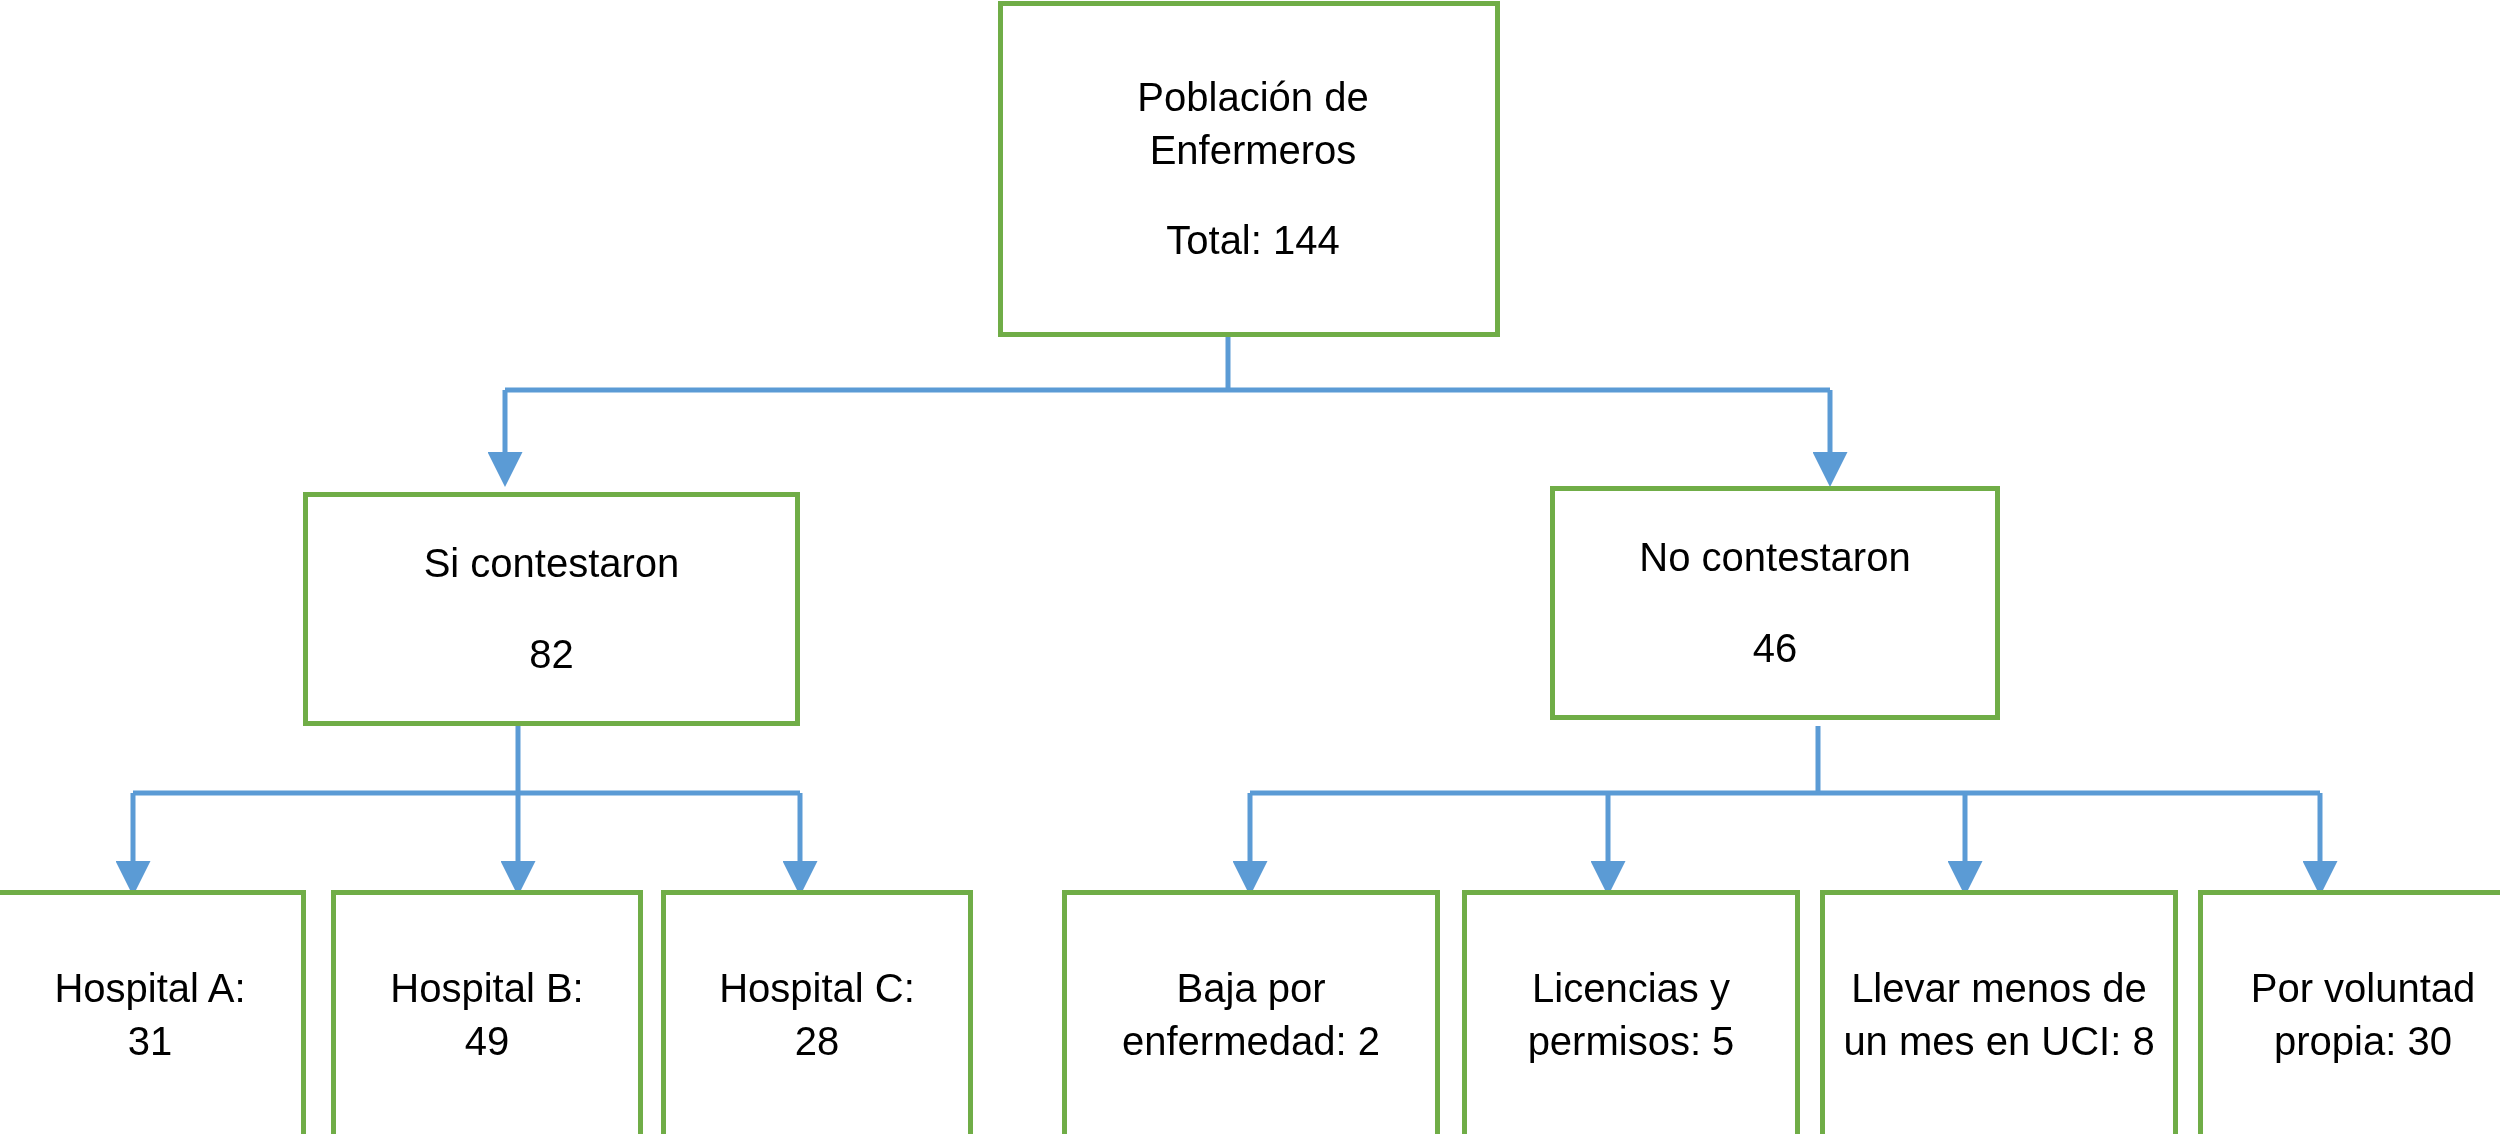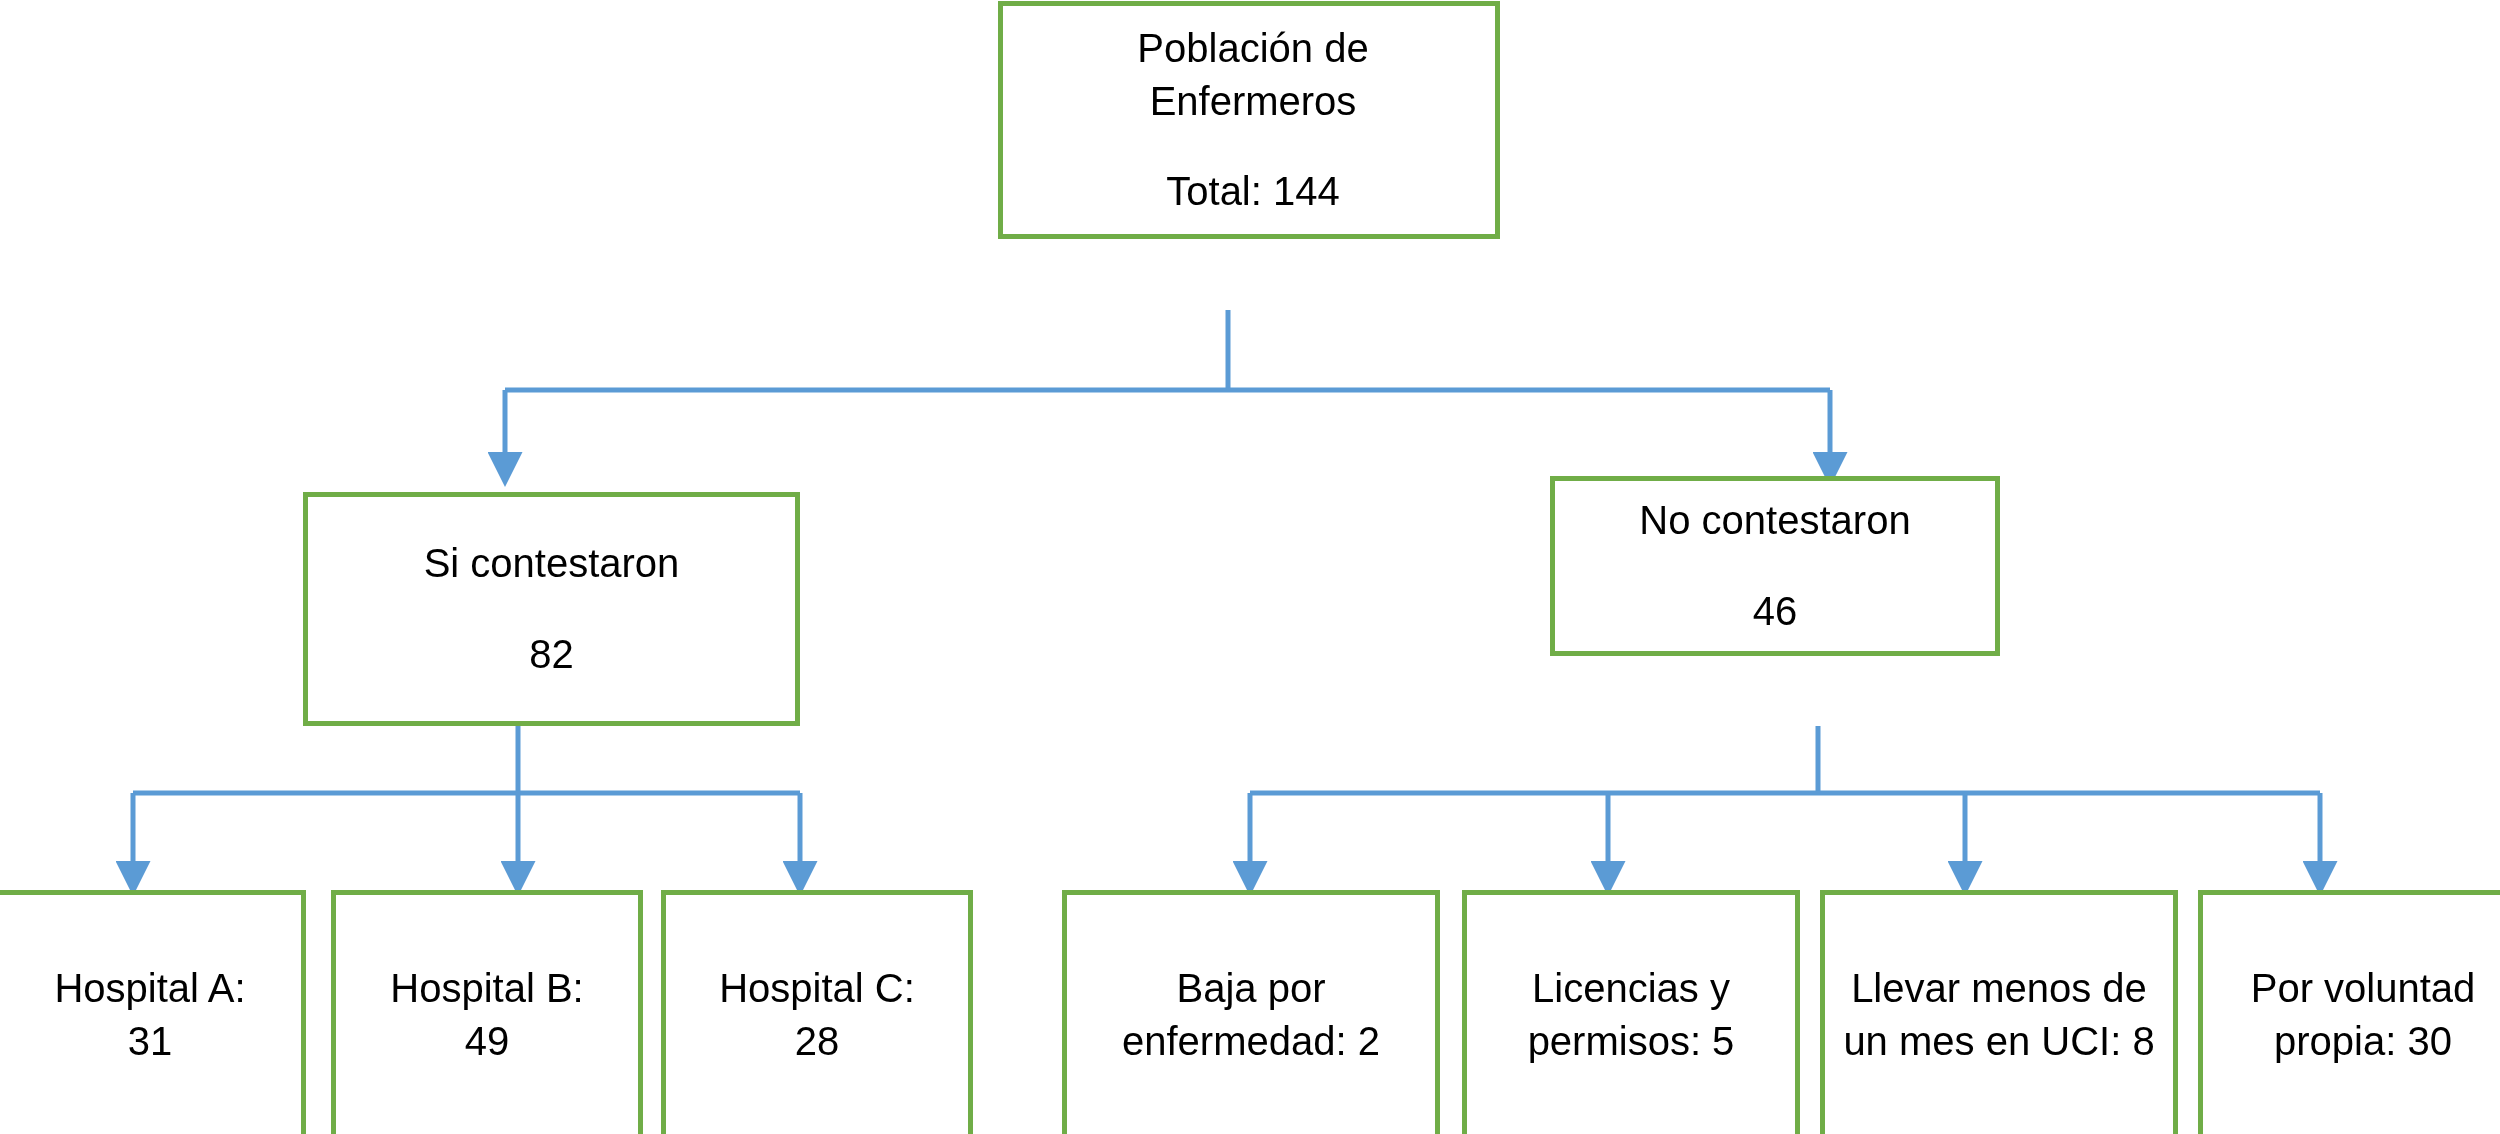--- a/index.html
+++ b/index.html
@@ -86,34 +86,34 @@
     <g>
       <path d="M 1818 726 L 1818 793" stroke="#5B9BD5" stroke-width="5" fill="none"></path>
       <path d="M 1250 793 L 2320 793" stroke="#5B9BD5" stroke-width="5" fill="none"></path>
       <path d="M 1250 793 L 1250 862" stroke="#5B9BD5" stroke-width="5" fill="none" marker-end="url(#arrowhead)"></path>
       <path d="M 1608 793 L 1608 862" stroke="#5B9BD5" stroke-width="5" fill="none" marker-end="url(#arrowhead)"></path>
       <path d="M 1965 793 L 1965 862" stroke="#5B9BD5" stroke-width="5" fill="none" marker-end="url(#arrowhead)"></path>
       <path d="M 2320 793 L 2320 862" stroke="#5B9BD5" stroke-width="5" fill="none" marker-end="url(#arrowhead)"></path>
     </g>
   </svg>
 
-  <div class="node-box root-node" style="left:998px; top:1px; width:502px; height:238px;padding-left:8px;">
+  <div class="node-box root-node" style="left:998px; top:1px; width:502px; height:336px;padding-left:8px;">
     <span class="node-line">Población de</span>
     <span class="node-line">Enfermeros</span>
     <span class="spacer-line"></span>
     <span class="node-line">Total: 144</span>
   </div>
 
   <div class="node-box level2-node" style="left:303px; top:492px; width:497px; height:234px;">
     <span class="node-line">Si contestaron</span>
     <span class="spacer-line"></span>
     <span class="node-line">82</span>
   </div>
 
-  <div class="node-box level2-node" style="left:1550px; top:476px; width:450px; height:180px;">
+  <div class="node-box level2-node" style="left:1550px; top:486px; width:450px; height:234px;">
     <span class="node-line">No contestaron</span>
     <span class="spacer-line"></span>
     <span class="node-line">46</span>
   </div>
 
   <div class="node-box leaf-node" style="left:-6px; top:890px; width:312px; height:250px;">
     <span class="node-line">Hospital A:</span>
     <span class="node-line">31</span>
   </div>
 

